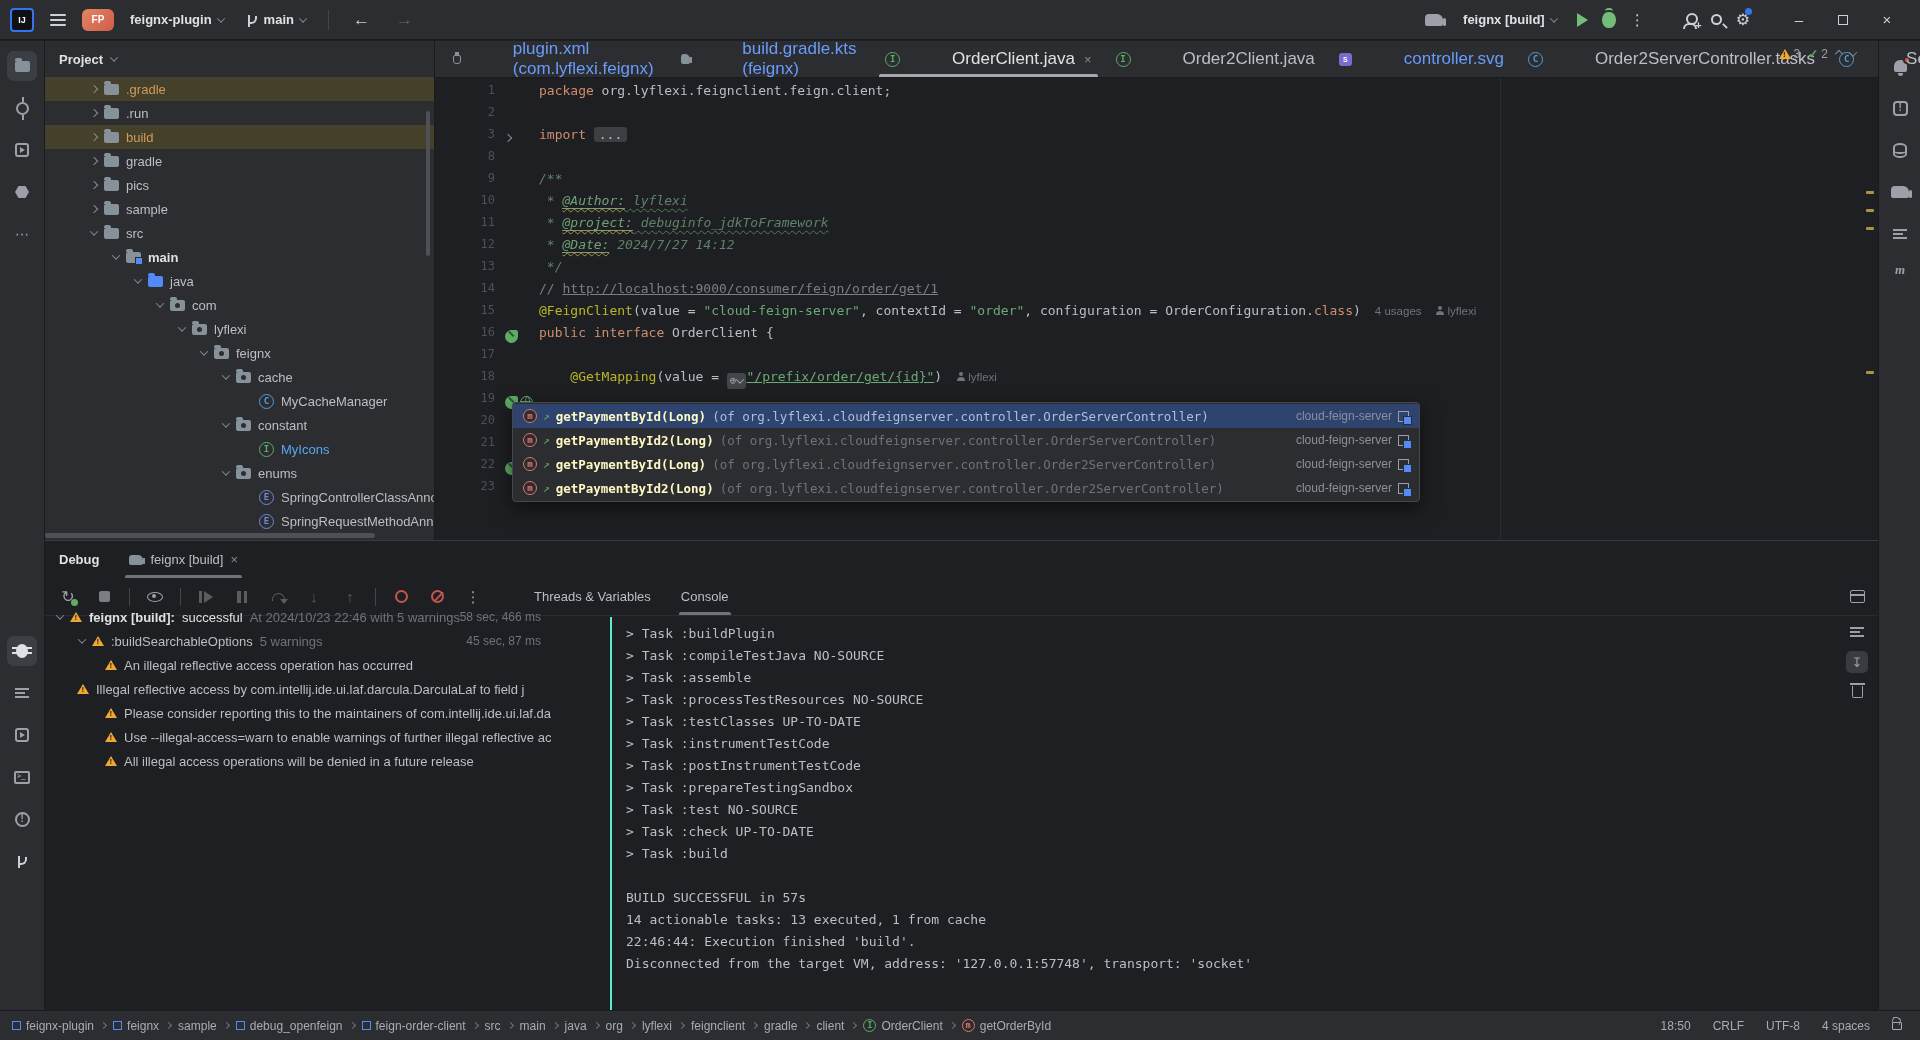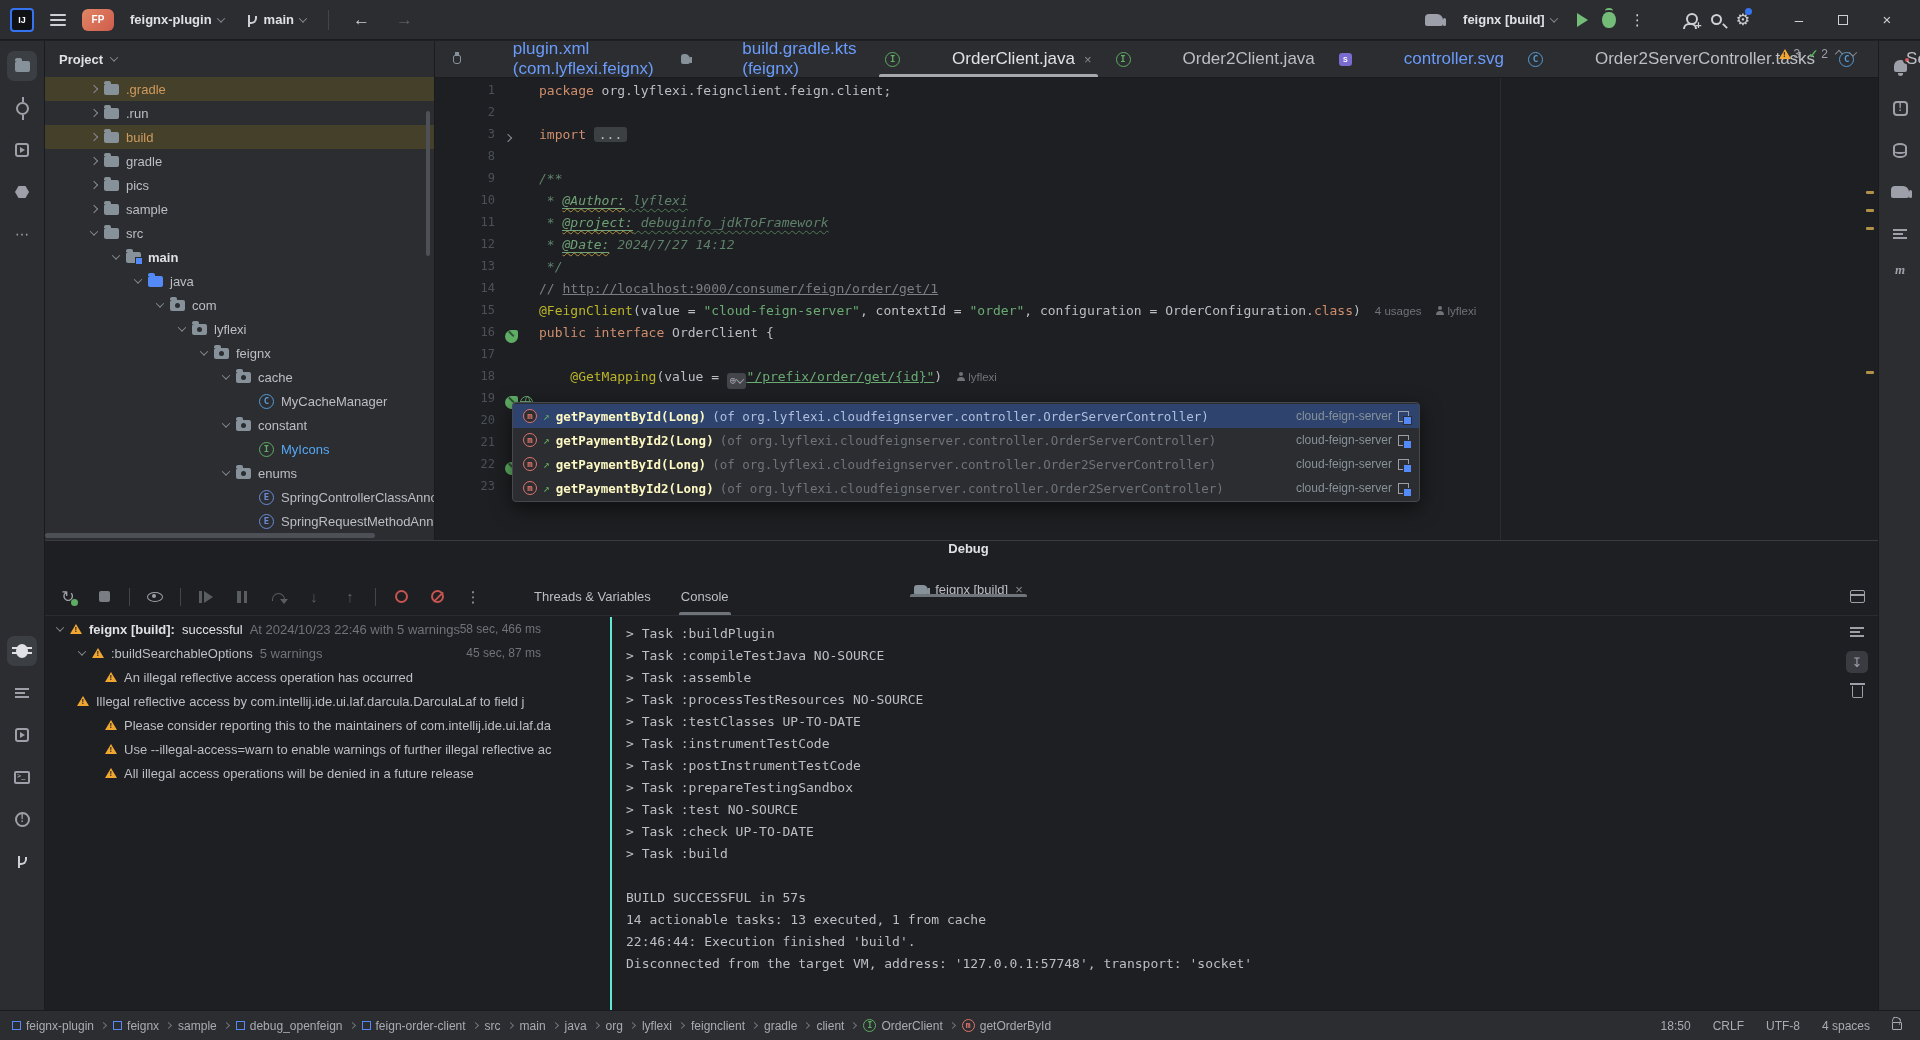--- a/index.html
+++ b/index.html
@@ -147,21 +147,21 @@
   .prow .pname { color:#fef9c3; font-weight:700; }
   .prow .pof { color:#6f737a; }
   .prow.selected .pof { color:#aebedd; }
   .prow .pmod { margin-left:auto; color:#87919a; font:12px "Liberation Sans",sans-serif; }
   .goto-arrow { color:#5fad65; font-size:11px; }
   .mod-ico { width:11px; height:11px; border:1.5px solid #9aa0a8; position:relative; display:inline-block; flex:none; }
   .mod-ico::after { content:''; position:absolute; right:-4px; bottom:-4px; width:7px; height:7px; background:#548af7; border:1.5px solid #2b2d30; }
 
   
   .debugpanel { position:absolute; left:45px; top:540px; width:1833px; height:470px; background:#1e1f22; border-top:1px solid #393b40; }
-  .dbg-header { height:37px; display:flex; align-items:center; padding-left:14px; gap:26px;flex-direction:column; }
+  .dbg-header { height:37px; display:flex; align-items:center; padding-left:14px; gap:26px; }
   .dbg-title { font-weight:700; color:#dfe1e5; }
   .dbg-tab { display:flex; align-items:center; gap:7px; height:100%; position:relative; padding:0 4px; }
   .dbg-tab::after { content:''; position:absolute; left:0; right:0; bottom:0; height:3px; background:#6f737a; border-radius:2px 2px 0 0; }
   .toolrow { height:38px; display:flex; align-items:center; padding-left:12px; gap:14px; border-bottom:1px solid #2a2c30; }
   .ti { display:inline-flex; align-items:center; justify-content:center; width:22px; height:22px; }
   .ti .g { color:#9da0a8; font-size:15px; }
   .ti .dis { color:#5a5d60; font-size:15px; }
   .tsep { width:1px; height:18px; background:#43454a; }
   .eye { width:16px; height:10px; border:1.6px solid #9da0a8; border-radius:50%; position:relative; }
   .eye::after { content:''; position:absolute; left:4px; top:1px; width:4px; height:4px; background:#9da0a8; border-radius:50%; }
@@ -176,21 +176,21 @@
   .slash-circle { width:13px; height:13px; border-radius:50%; border:2px solid #c75450; position:relative; }
   .slash-circle::after { content:''; position:absolute; left:-1px; top:4px; width:13px; height:2px; background:#c75450; transform:rotate(-45deg); }
   .stopsq { width:11px; height:11px; background:#7a7d83; border-radius:2px; }
   .rerun-ico { color:#9da0a8; font-size:16px; position:relative; }
   .rerun-ico::after { content:''; position:absolute; right:-3px; bottom:0; width:7px; height:7px; border-radius:50%; background:#5fad65; }
   .view-tab { color:#bcbec4; padding:0 8px; height:100%; display:flex; align-items:center; position:relative; }
   .view-tab.active::after { content:''; position:absolute; left:6px; right:6px; bottom:0; height:3px; background:#6f737a; border-radius:2px 2px 0 0; }
   .layout-ico { width:15px; height:13px; border:1.6px solid #9da0a8; border-radius:2px; position:relative; }
   .layout-ico::after { content:''; position:absolute; left:0; right:0; top:3px; height:1.6px; background:#9da0a8; }
 
-  .dbg-tree { position:absolute; left:0; top:76px; width:520px; bottom:0; overflow:hidden; }
+  .dbg-tree { position:absolute; left:0; top:64px; width:520px; bottom:0; overflow:hidden; }
   .drow { height:24px; display:flex; align-items:center; gap:7px; position:relative; white-space:nowrap; }
   .drow .time { position:absolute; right:24px; color:#6f737a; font-size:12px; }
   .drow .meta { color:#6f737a; }
   .dbg-console { position:absolute; left:565px; top:76px; right:0; bottom:0; border-left:2px solid #5eead4; }
   .conline { font:13px "DejaVu Sans Mono",monospace; line-height:22px; white-space:pre; color:#bcbec4; }
   .con-out { position:absolute; left:14px; top:6px; right:60px; }
   .con-tools { position:absolute; right:10px; top:4px; display:flex; flex-direction:column; gap:8px; }
   .con-tools .ti { border-radius:5px; }
   .con-tools .ti.active { background:#393b40; }
   .trash-ico { width:11px; height:12px; border:1.6px solid #9da0a8; border-top:none; border-radius:0 0 2px 2px; position:relative; }

